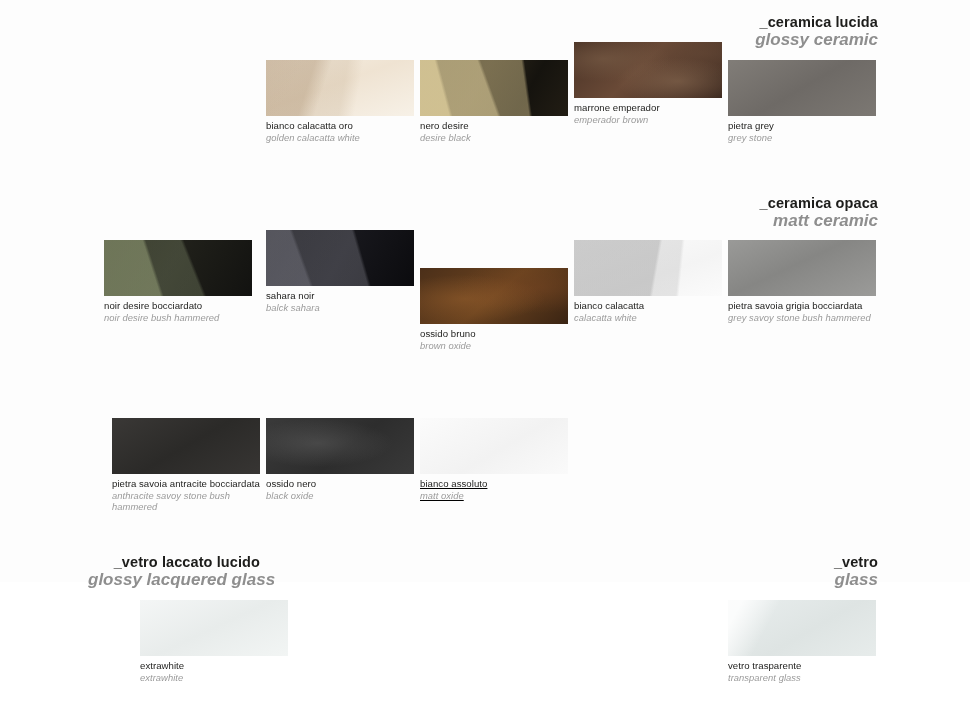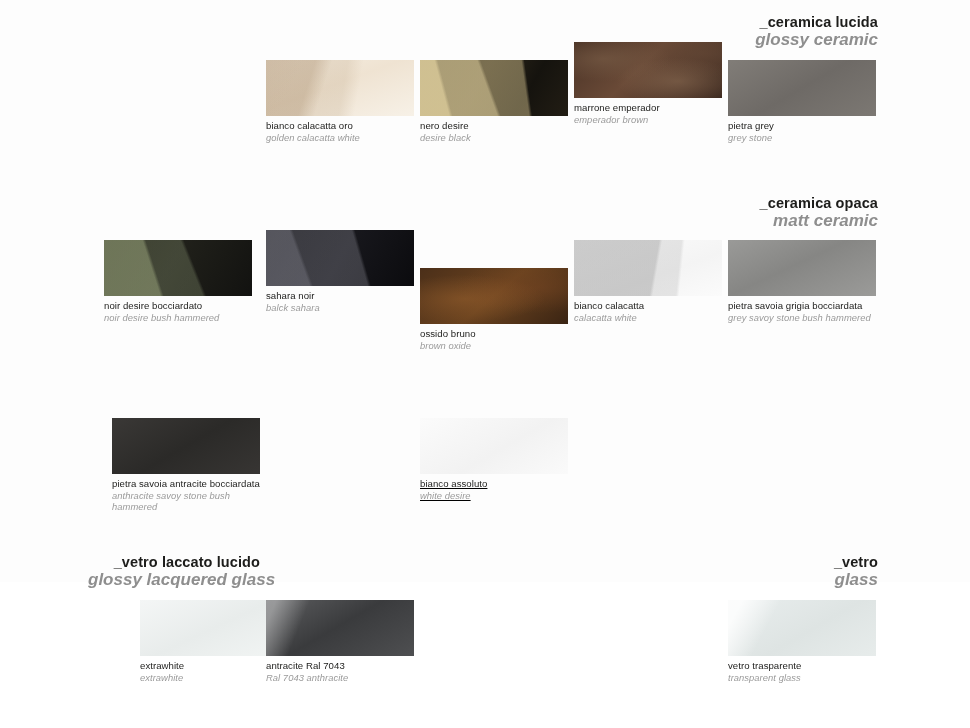--- a/index.html
+++ b/index.html
@@ -239,49 +239,49 @@
   </div>
 
   <div class="swatch" style="left:112px; top:418px;">
     <span class="chip m-pietra-savoia-antracite"></span>
     <div class="caption">
       <div class="name-it">pietra savoia antracite bocciardata</div>
       <div class="name-en">anthracite savoy stone bush hammered</div>
     </div>
   </div>
 
+  <div class="swatch" style="left:266px; top:418px;">
+    <span class="chip m-ossido-nero"></span>
+    <div class="caption">
+      <div class="name-it">ossido nero</div>
+      <div class="name-en">black oxide</div>
+    </div>
+  </div>
 
   <div class="swatch" style="left:420px; top:418px;text-decoration:underline;">
     <span class="chip m-bianco-assoluto"></span>
     <div class="caption">
       <div class="name-it">bianco assoluto</div>
-      <div class="name-en">white desire</div>
+      <div class="name-en">matt oxide</div>
     </div>
   </div>
 
   <div class="section-head" style="left:88px; top:554px; width:172px;">
     <div class="head-it">_vetro laccato lucido</div>
     <div class="head-en">glossy lacquered glass</div>
   </div>
 
   <div class="swatch" style="left:112px; top:600px;margin-left:28px;">
     <span class="chip m-extrawhite"></span>
     <div class="caption">
       <div class="name-it">extrawhite</div>
       <div class="name-en">extrawhite</div>
     </div>
   </div>
 
-  <div class="swatch" style="left:266px; top:600px;">
-    <span class="chip m-antracite-ral"></span>
-    <div class="caption">
-      <div class="name-it">antracite Ral 7043</div>
-      <div class="name-en">Ral 7043 anthracite</div>
-    </div>
-  </div>
 
   <div class="section-head" style="right:92px; top:554px;">
     <div class="head-it">_vetro</div>
     <div class="head-en">glass</div>
   </div>
 
   <div class="swatch" style="left:728px; top:600px;">
     <span class="chip m-vetro-trasparente"></span>
     <div class="caption">
       <div class="name-it">vetro trasparente</div>

